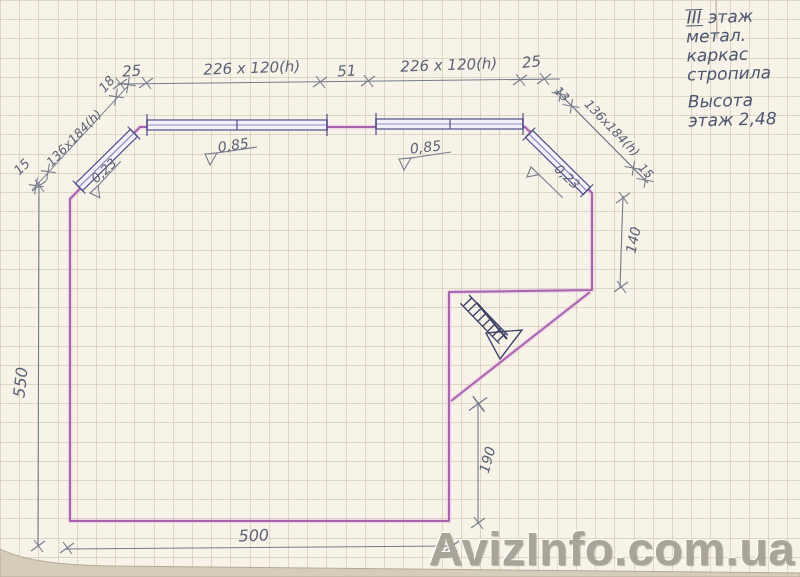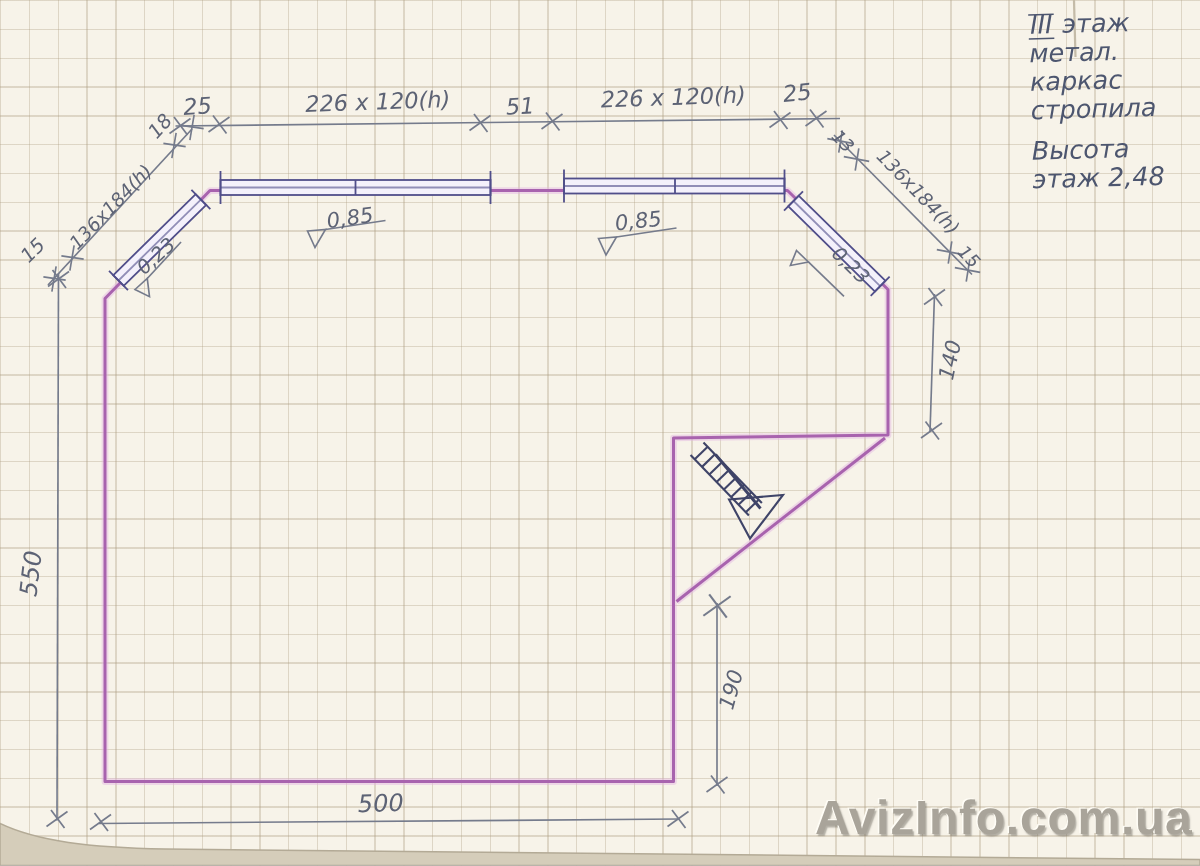--- a/index.html
+++ b/index.html
@@ -15,23 +15,23 @@
   .dim{fill:#5d6375;font-family:"DejaVu Sans",sans-serif;font-style:italic;}
   .notes{
     position:absolute;left:687px;top:7px;width:112px;
     color:#4d566f;font-size:17px;font-style:italic;line-height:19px;
     transform:rotate(-1.5deg);
   }
   .note-line{white-space:nowrap;}
   .roman{border-top:1.5px solid currentColor;border-bottom:1.5px solid currentColor;padding:0 1px;line-height:15px;display:inline-block;}
   .gap{margin-top:8px;}
   .watermark{
-    position:absolute;right:5px;bottom:13px;
+    position:absolute;right:5px;bottom:1px;
     font-family:"Liberation Sans",sans-serif;font-weight:bold;
-    font-size:32px;letter-spacing:.5px;color:#a9a49a;
+    font-size:47px;letter-spacing:.5px;color:#a9a49a;
     text-shadow:-1px -1px 0 #fffdf6, 1px 1px 1px rgba(110,105,95,.5);
   }
 </style>
 </head>
 <body>
 
 <div class="page">
 
   <svg class="draw" width="800" height="577" viewBox="0 0 800 577">
     <defs>

